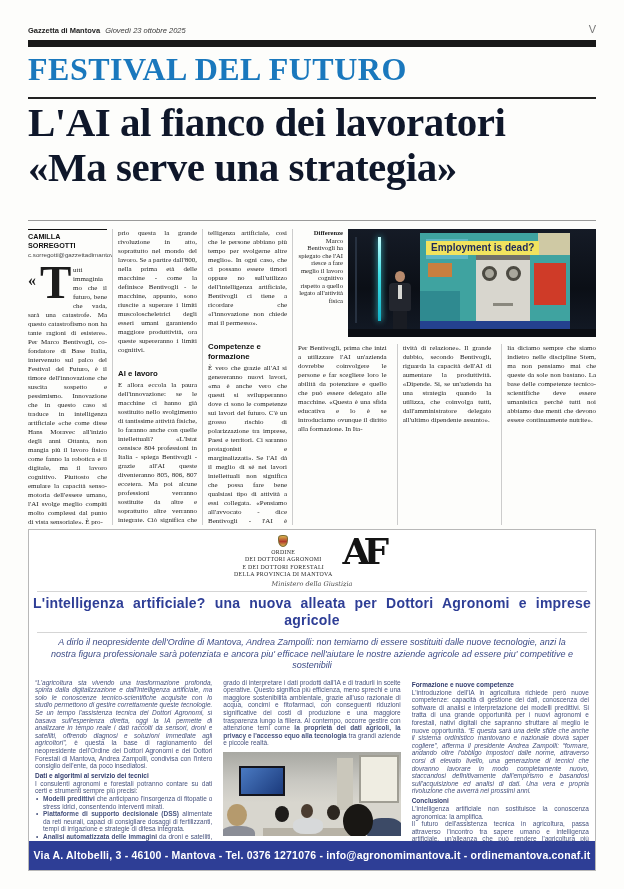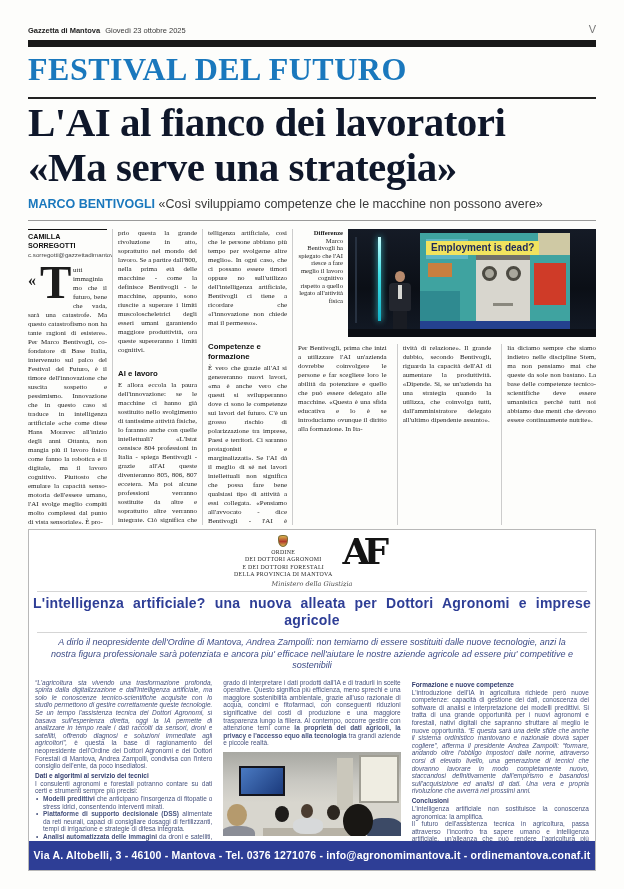--- a/index.html
+++ b/index.html
@@ -3,21 +3,21 @@
 <meta charset="utf-8">
 <style>
   * { margin:0; padding:0; box-sizing:border-box; }
   html,body { background:#e6e6e6; }
   .page { position:relative; width:624px; height:889px; margin:0 auto; background:#fdfdfb;
           overflow:hidden; font-family:"Liberation Sans",sans-serif; }
 
   
   .masthead { position:absolute; left:28px; right:28px; top:26px; height:12px; font-size:7.5px; color:#222; }
   .mh-title { font-weight:bold; }
-  .mh-date  { color:#3a3a3a; margin-left:3px; }
+  .mh-date  { color:#3a3a3a; margin-left:3px;font-style:italic; }
   .mh-page  { position:absolute; right:0; top:-3px; font-size:11px; color:#777; }
   .topbar { position:absolute; left:28px; right:28px; top:40px; height:7px; background:#191919; }
   .kicker { position:absolute; left:28px; top:50px; font:bold 32px/38px "Liberation Serif",serif;
             color:#1a78bd; letter-spacing:0.5px; }
   .rule-a { position:absolute; left:28px; right:28px; top:97px; height:2px; background:#222; }
 
   
   .headline { position:absolute; left:28px; right:28px; top:100px;
               font:bold 41px/45px "Liberation Serif",serif; color:#0f172a; letter-spacing:-0.5px; }
   .standfirst { position:absolute; left:28px; right:28px; top:197px; font-size:12.5px; line-height:15px; }
@@ -136,23 +136,20 @@
   </div>
   <div class="topbar"></div>
   <div class="kicker">FESTIVAL DEL FUTURO</div>
   <div class="rule-a"></div>
 
   <div class="headline">
     <div>L'AI al fianco dei lavoratori</div>
     <div>«Ma serve una strategia»</div>
   </div>
 
-  <div class="standfirst">
-    <span class="sf-name">MARCO BENTIVOGLI</span><span class="sf-text"> «Così sviluppiamo competenze che le macchine non possono avere»</span>
-  </div>
   <div class="rule-b"></div>
 
   <div class="article">
 
     <div class="tcol">
       <div class="byline">
         <span class="by-name">CAMILLA SORREGOTTI</span>
         <span class="by-mail">c.sorregotti@gazzettadimantova.it</span>
       </div>
       <p>

